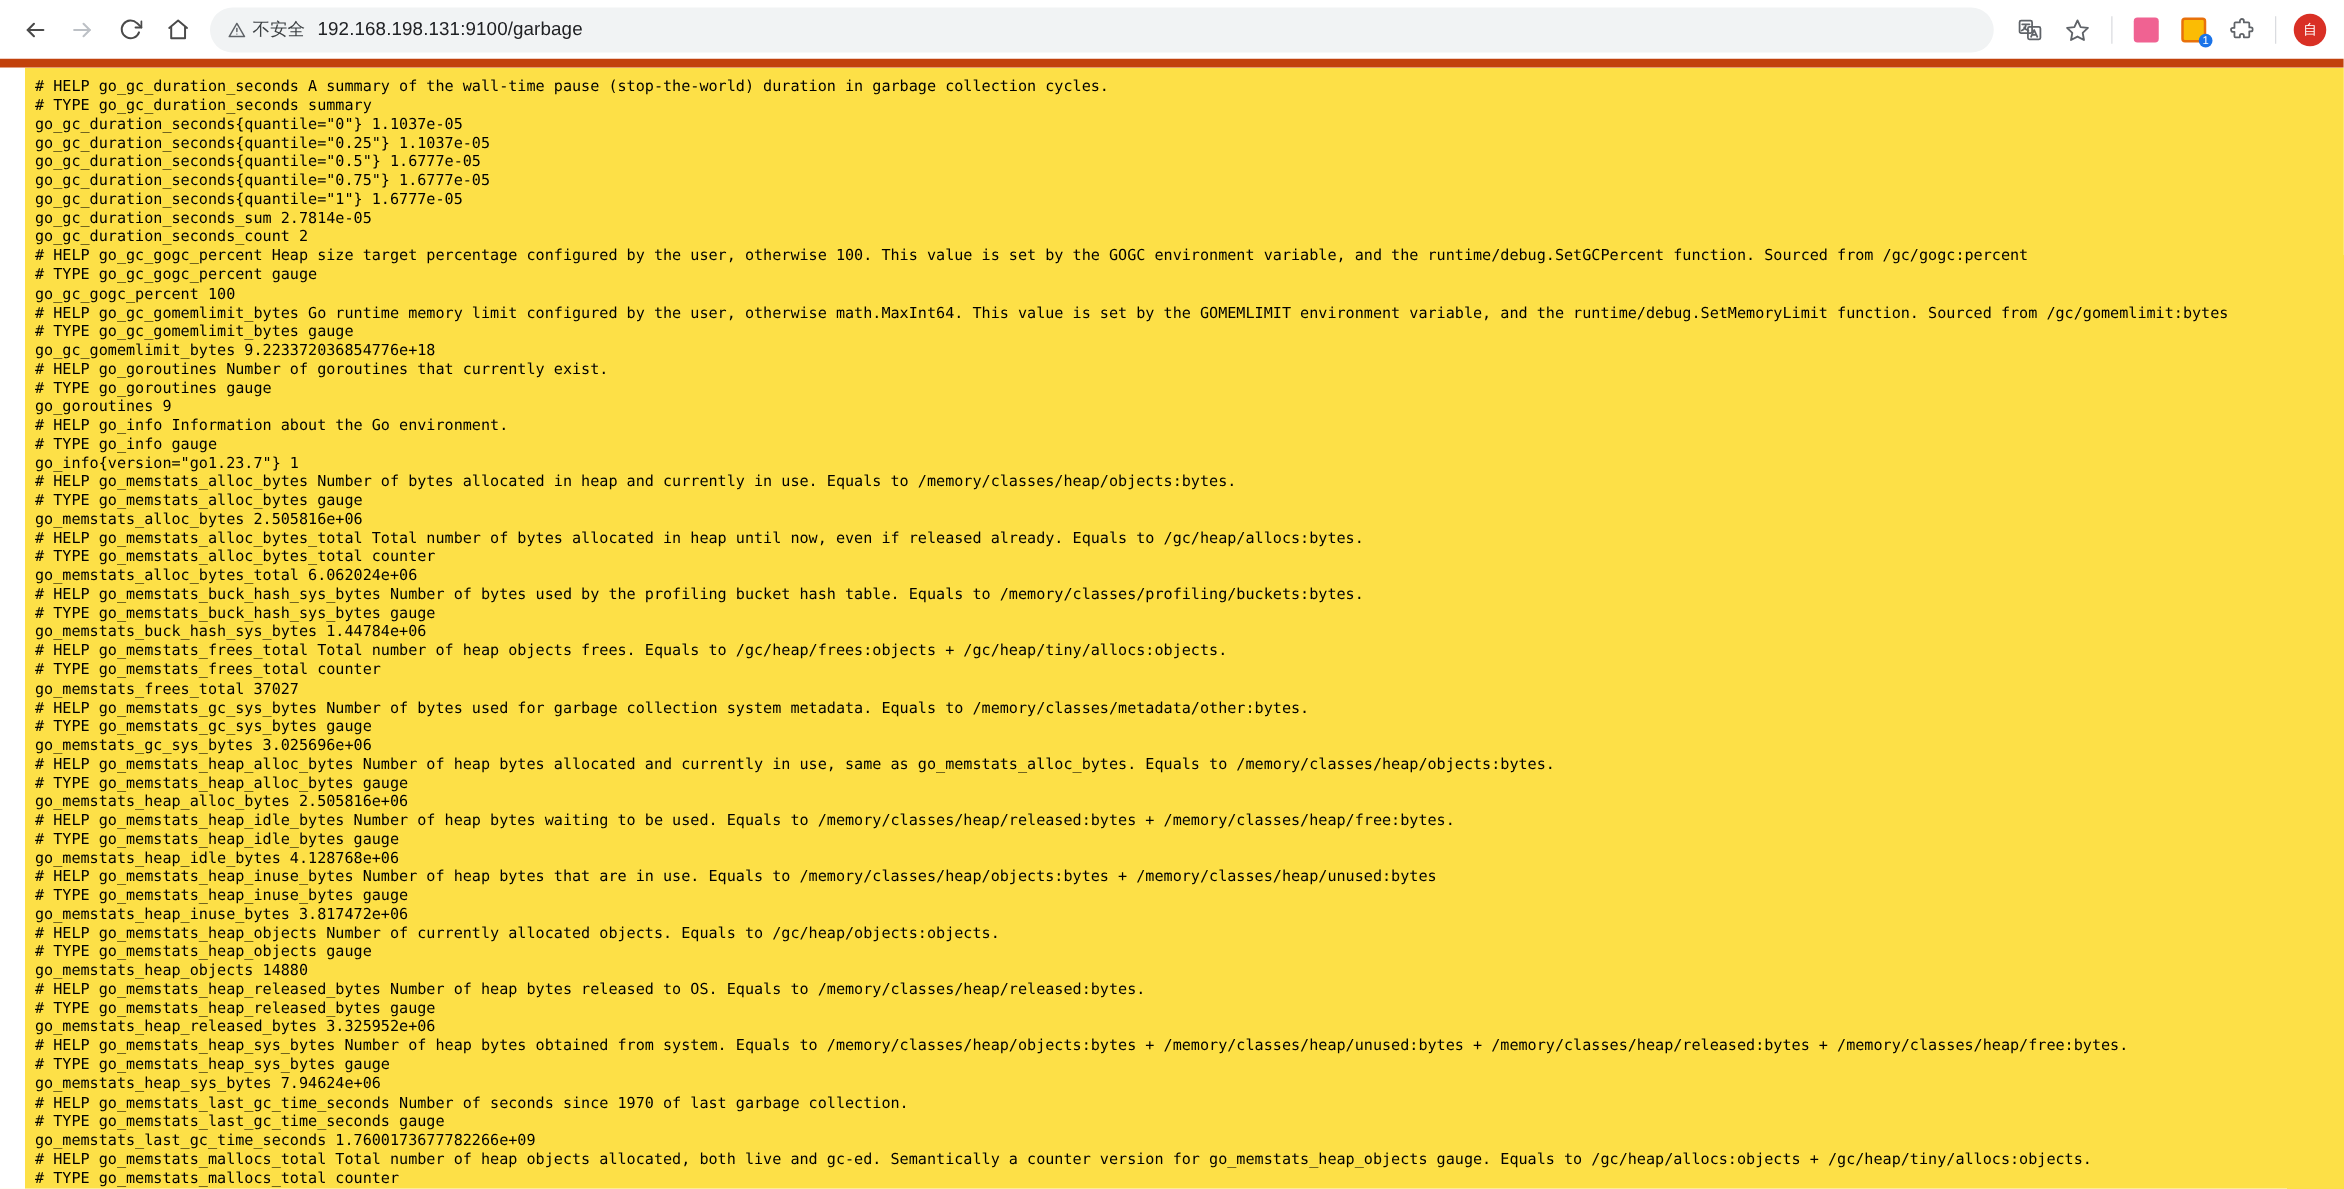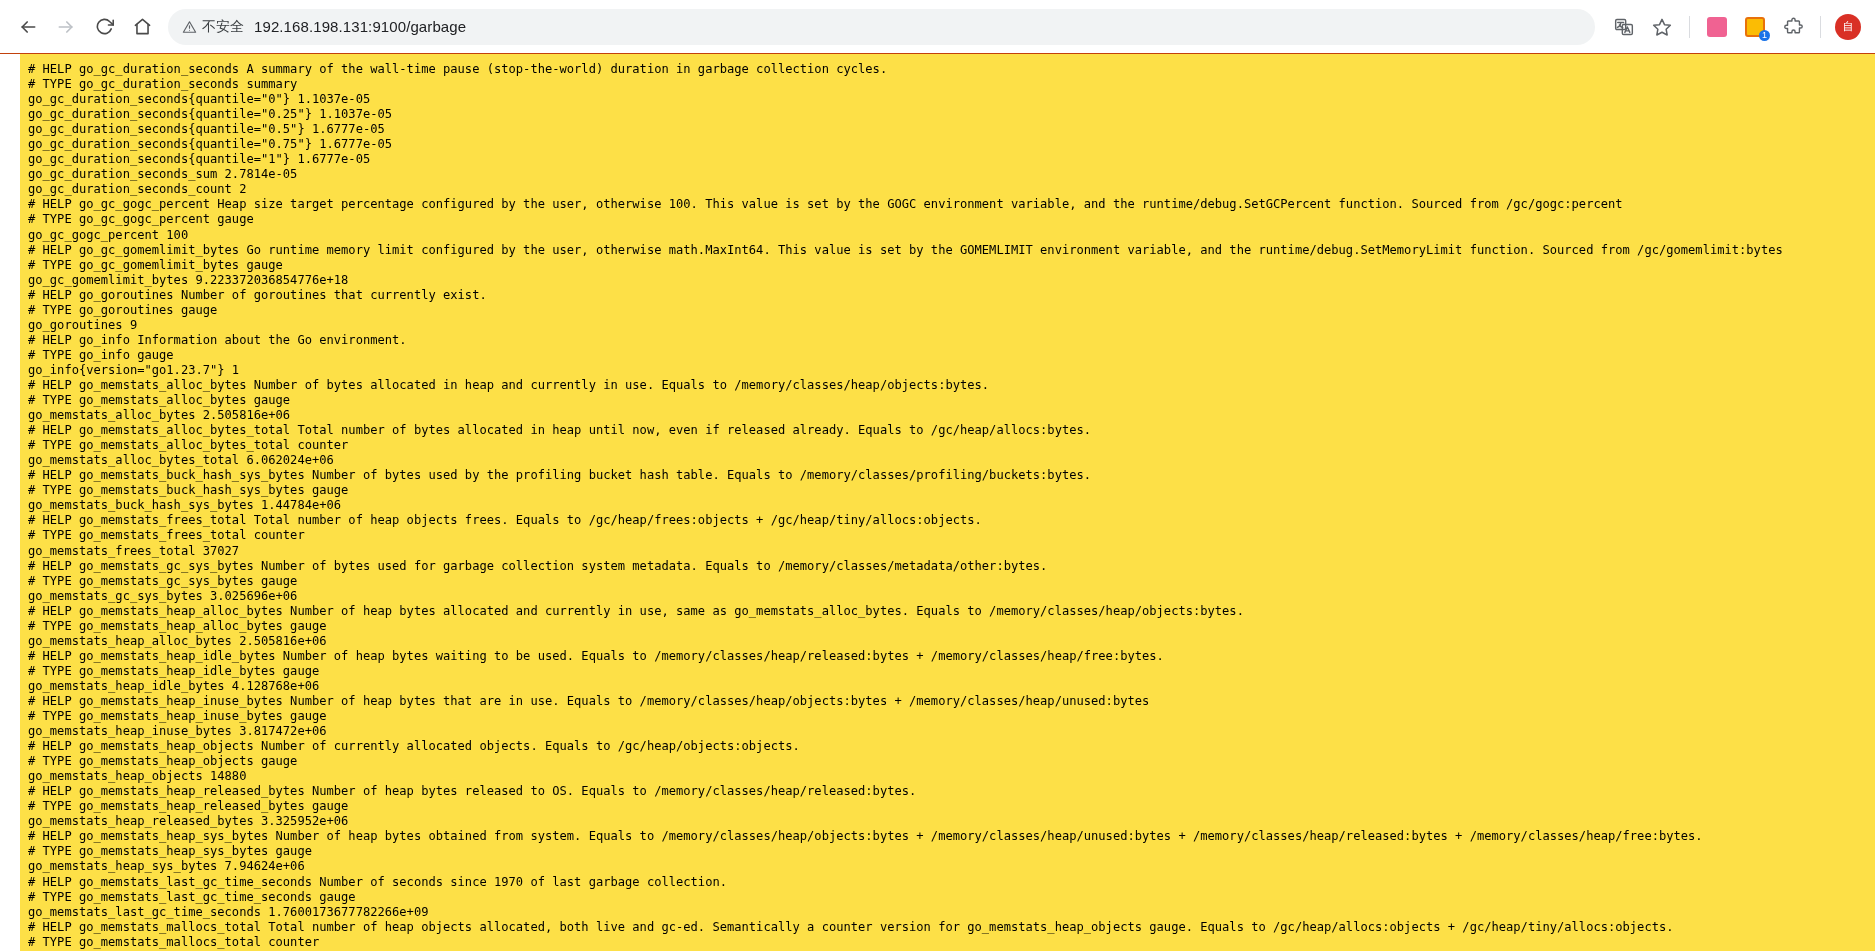--- a/index.html
+++ b/index.html
@@ -14,21 +14,21 @@
   }
 
   
   .browser-chrome {
     width: 100%;
     height: 54px;
     background: #ffffff;
     display: flex;
     align-items: center;
     padding: 0 10px;
-    border-bottom: 1px solid #c2410c;
+    border-bottom: 7px solid #c2410c;
     position: relative;
   }
   .nav-group {
     display: flex;
     align-items: center;
     gap: 2px;
     flex: 0 0 auto;
   }
   .nav-btn {
     width: 36px;

